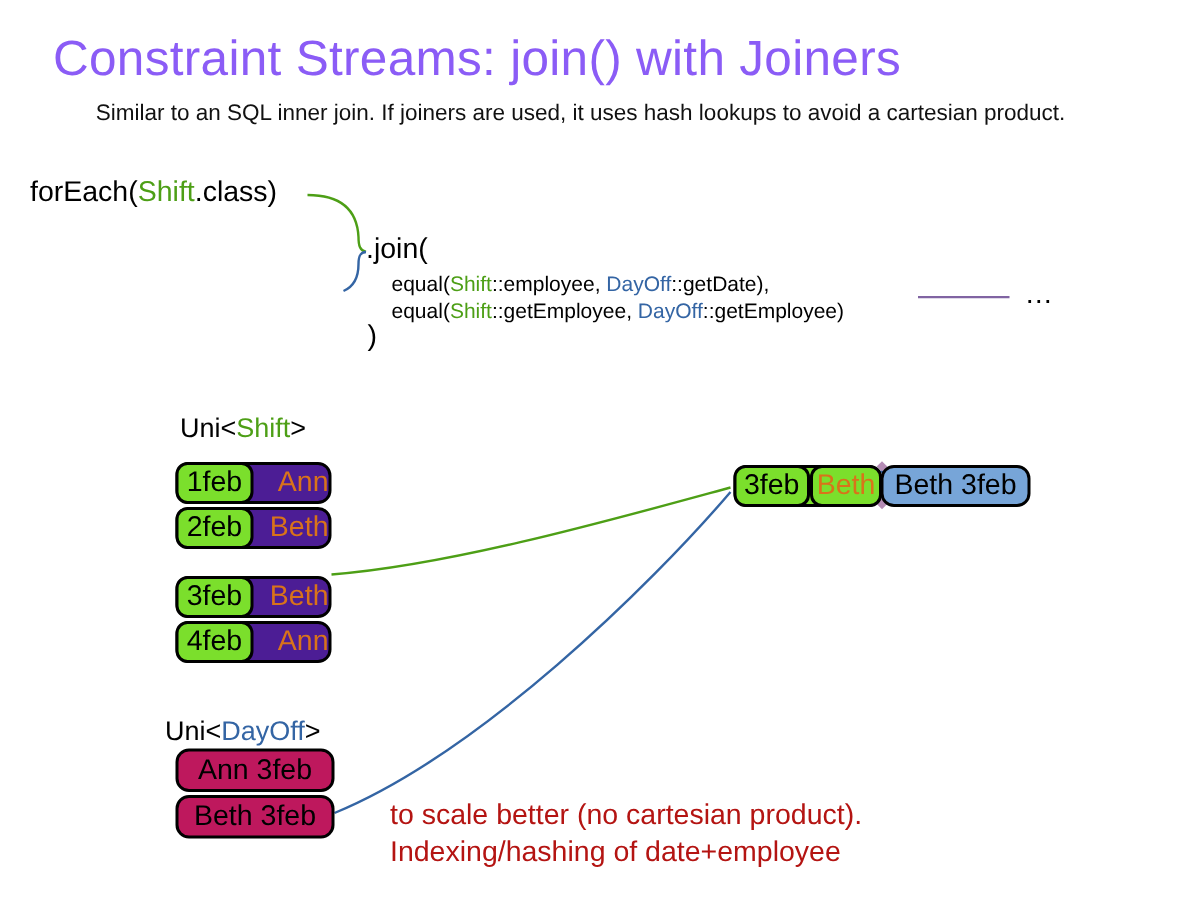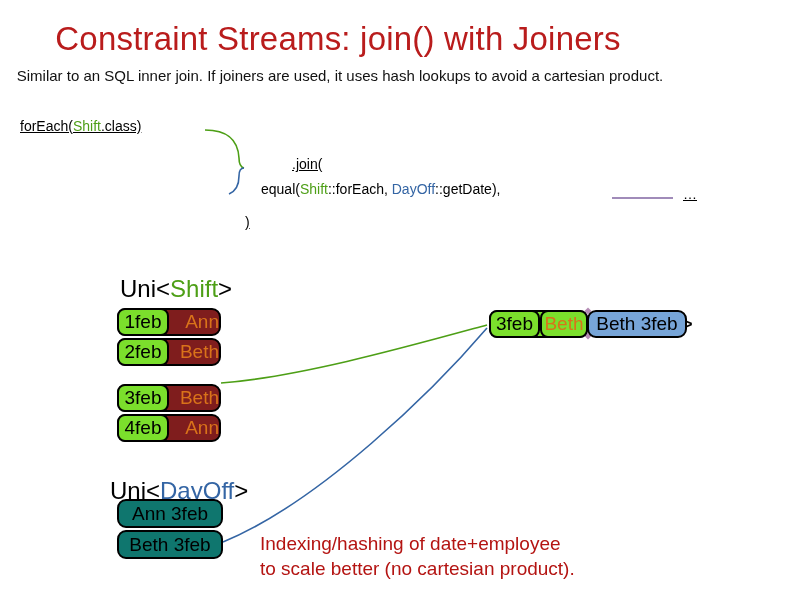--- a/index.html
+++ b/index.html
@@ -2,37 +2,37 @@
 <html><head>
 <meta charset="utf-8">
 <style>
   html,body{margin:0;padding:0;background:#fff;}
   #slide{
     position:relative;width:800px;height:600px;background:#ffffff;overflow:hidden;
     font-family:"Liberation Sans",sans-serif;color:#000;
   }
   .abs{position:absolute;}
   
-  .title{top:20px;left:0;width:636px;text-align:center;font-size:33px;letter-spacing:.2px;color:#b91c1c;margin-left:20px;}
-  .subtitle{top:67px;left:0;width:680px;text-align:center;font-size:15px;color:#111;}
+  .title{top:20px;left:0;width:636px;text-align:center;font-size:33px;letter-spacing:.2px;color:#8b5cf6;}
+  .subtitle{top:67px;left:0;width:680px;text-align:center;font-size:15px;color:#111;padding-left:47px;}
   
-  .code-line{font-size:14px;white-space:nowrap;text-decoration:underline;}
+  .code-line{font-size:19px;white-space:nowrap;}
   .code-small{font-size:14px;white-space:nowrap;}
   .c-green{color:#4d9f16;}
   .c-blue{color:#3465a4;}
   
-  .dlabel{font-size:24px;white-space:nowrap;}
+  .dlabel{font-size:18px;white-space:nowrap;}
   
   .grow{display:flex;align-items:center;box-sizing:border-box;width:104px;height:28px;
-        background:#7f1d1d;border:2px solid #000;border-radius:9px;font-size:19px;}
+        background:#4c1d95;border:2px solid #000;border-radius:9px;font-size:19px;}
   .grow .cell-date{box-sizing:border-box;width:52px;height:28px;margin:-2px 0 -2px -2px;
         background:#7bdf2c;border:2px solid #000;border-radius:8px;
         display:flex;align-items:center;justify-content:center;color:#000;}
   .grow .cell-name{flex:1;text-align:right;color:#d9731a;border-radius:11px;}
-  .brow{box-sizing:border-box;width:106px;height:29px;background:#0f766e;border:2px solid #000;
+  .brow{box-sizing:border-box;width:106px;height:29px;background:#be185d;border:2px solid #000;
         border-radius:9px;display:flex;align-items:center;justify-content:center;
         font-size:19px;color:#000;}
   
   .bi-wrap{display:flex;height:28px;}
   .bi-green{display:flex;box-sizing:border-box;width:99px;height:28px;background:#7bdf2c;
         border:2px solid #000;border-radius:9px;font-size:19px;}
   .bi-green .ibox{box-sizing:border-box;height:28px;margin:-2px 0;border:2px solid #000;border-radius:8px;
         display:flex;align-items:center;justify-content:center;background:#7bdf2c;}
   .bi-green .ibox.date{width:52px;margin-left:-2px;color:#000;}
   .bi-green .ibox.name{width:49px;margin-right:-2px;color:#d9731a;}
@@ -56,24 +56,25 @@
     <rect x="585.5" y="308.5" width="5" height="5" fill="#b58cb5" transform="rotate(45 588 311)"></rect>
     <rect x="585.5" y="333.5" width="5" height="5" fill="#b58cb5" transform="rotate(45 588 336)"></rect>
   </svg>
 
   <div class="abs title">Constraint Streams: join() with Joiners</div>
   <div class="abs subtitle">Similar to an SQL inner join. If joiners are used, it uses hash lookups to avoid a cartesian product.</div>
 
   <div class="abs code-line" style="left:20px;top:118px;"><span>forEach(</span><span class="c-green">Shift</span><span>.class)</span></div>
 
 
-  <div class="abs code-line" style="left:244px;top:156px;margin-left:48px;">.join(</div>
+  <div class="abs code-line" style="left:244px;top:156px;">.join(</div>
 
-  <div class="abs code-small" style="left:261px;top:181px;"><span>equal(</span><span class="c-green">Shift</span><span>::forEach, </span><span class="c-blue">DayOff</span><span>::getDate),</span></div>
+  <div class="abs code-small" style="left:261px;top:181px;"><span>equal(</span><span class="c-green">Shift</span><span>::employee, </span><span class="c-blue">DayOff</span><span>::getDate),</span></div>
 
+  <div class="abs code-small" style="left:261px;top:199px;"><span>equal(</span><span class="c-green">Shift</span><span>::getEmployee, </span><span class="c-blue">DayOff</span><span>::getEmployee)</span></div>
 
   <div class="abs code-line" style="left:683px;top:186px;">…</div>
 
   <div class="abs code-line" style="left:245px;top:214px;">)</div>
 
   <div class="abs dlabel" style="left:120px;top:275px;"><span>Uni&lt;</span><span class="c-green">Shift</span><span>&gt;</span></div>
 
   <div class="abs" style="left:117px;top:308px;">
     <div class="grow" style="margin-bottom:2px;">
       <div class="cell-date">1feb</div>
@@ -104,17 +105,17 @@
   </div>
 
   <div class="abs dlabel" style="left:110px;top:466px;margin-top:11px;"><span>Uni&lt;</span><span class="c-blue">DayOff</span><span>&gt;</span></div>
 
   <div class="abs" style="left:117px;top:499px;">
     <div class="brow" style="margin-bottom:2px;">Ann 3feb</div>
     <div class="brow">Beth 3feb</div>
   </div>
 
   <div class="abs annotation" style="left:260px;top:531px;">
+    <div>to scale better (no cartesian product).</div>
     <div>Indexing/hashing of date+employee</div>
-    <div>to scale better (no cartesian product).</div>
   </div>
 
 </div>
 
 </body></html>

